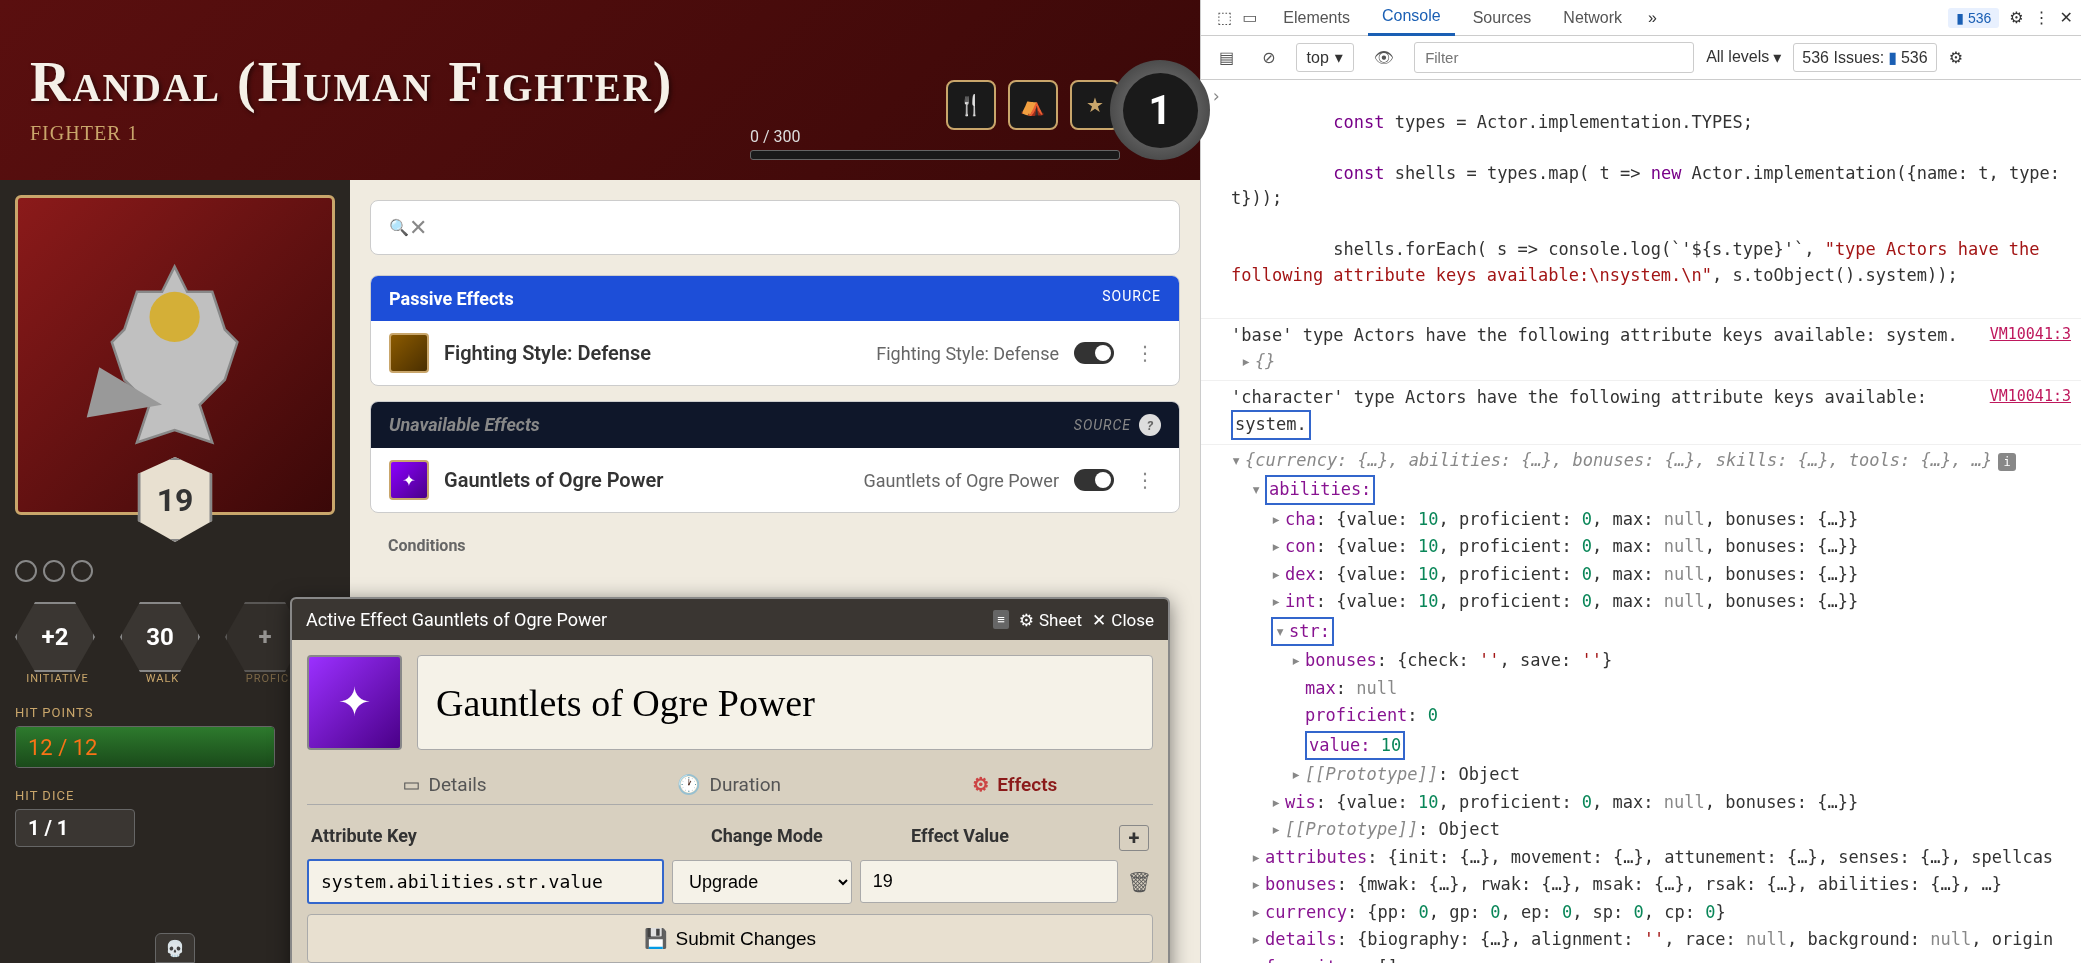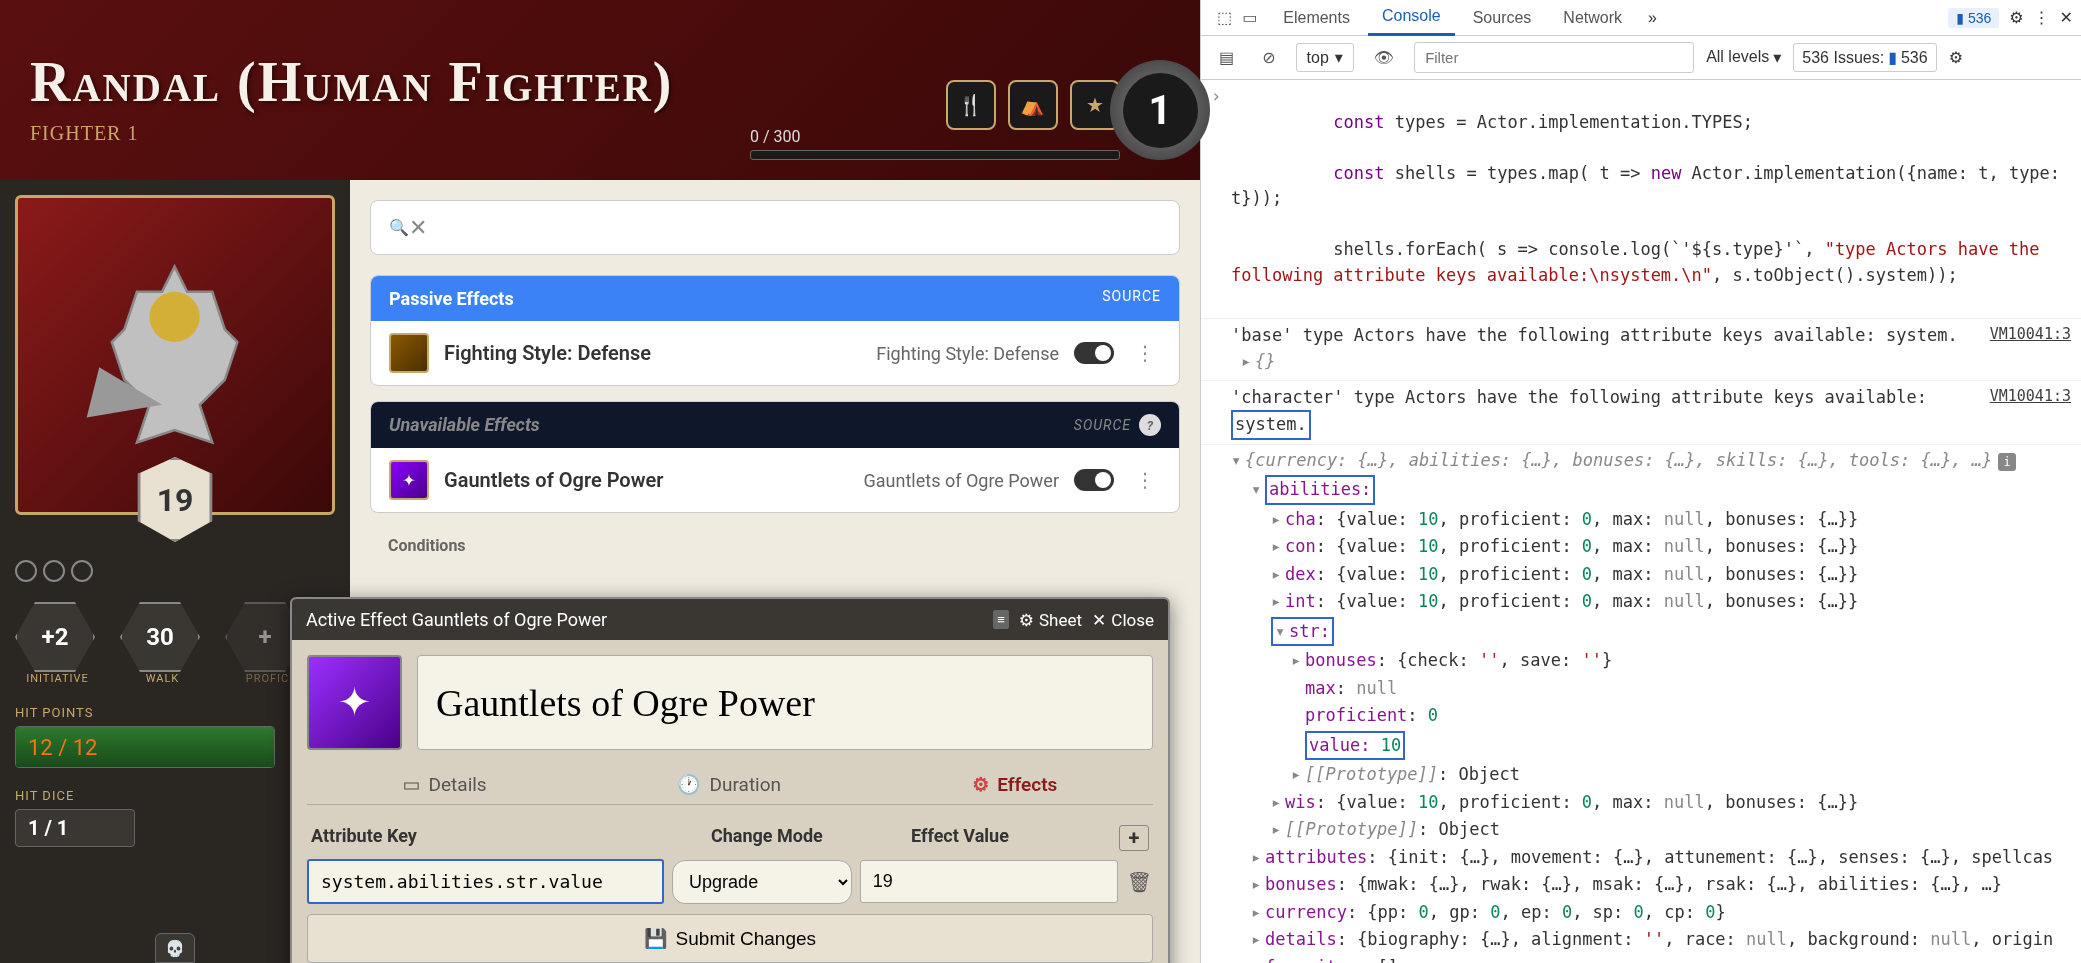--- a/index.html
+++ b/index.html
@@ -49,21 +49,21 @@
 
 .skull-tab { position:absolute; bottom:0; left:50%; transform:translateX(-50%); width:40px;height:30px;background:#3a3632;border:1px solid #666;border-radius:6px 6px 0 0;display:flex;align-items:center;justify-content:center;color:#aaa;}
 
 
 .vtt-main { flex: 1; background: #f0ebe0; padding: 20px; position: relative; color: #333; }
 .search-bar { background: #fff; border: 1px solid #ccc; border-radius: 8px; height: 55px; display: flex; align-items: center; padding: 0 18px; margin-bottom: 20px; }
 .search-bar input { flex: 1; border: none; outline: none; font-size: 20px; background: transparent; margin-left: 12px; }
 .search-close { color: #888; font-size: 22px; cursor: pointer; }
 
 .effects-section { background: #fff; border: 1px solid #ccc; border-radius: 8px; margin-bottom: 15px; overflow: hidden; }
-.section-header { background: #3b82f6; color: #fff; padding: 12px 18px; display: flex; justify-content: space-between; font-weight: bold; font-size: 18px; }
+.section-header { background: #1d4ed8; color: #fff; padding: 12px 18px; display: flex; justify-content: space-between; font-weight: bold; font-size: 18px; }
 .section-header.gray { background: #0f172a; }
 .section-source { font-size: 14px; font-weight: normal; letter-spacing: 1px; }
 .help-badge{width:22px;height:22px;background:#ddd;border-radius:50%;color:#666;display:inline-flex;align-items:center;justify-content:center;font-size:13px;margin-left:8px;}
 .effect-row { display: flex; align-items: center; padding: 12px 18px; gap: 15px; }
 .effect-icon { width: 40px; height: 40px; background: linear-gradient(135deg, #8b5a00, #4a2f00); border: 2px solid #c9a66b; border-radius: 4px; }
 .effect-icon.purple { background: linear-gradient(135deg, #8b00ff, #4a0088); display:flex;align-items:center;justify-content:center;color:#fff; }
 .effect-name { flex: 1; font-size: 20px; font-weight: 600; color: #333; }
 .effect-source { font-size: 18px; color: #666; }
 .toggle-pill { width: 40px; height: 22px; background: #333; border-radius: 12px; position: relative; }
 .toggle-pill::after { content: ''; position: absolute; width: 16px; height: 16px; background: #fff; border-radius: 50%; top: 3px; right: 3px; }
@@ -81,21 +81,21 @@
 .dialog-tabs { display: flex; justify-content: space-around; border-bottom: 1px solid #aaa; margin-bottom: 12px; }
 .dialog-tab { padding: 8px 20px; font-size: 19px; color: #555; display: flex; align-items: center; gap: 8px; cursor: pointer; }
 .dialog-tab.active { color: #8b1a1a; font-weight: 600; }
 .attr-table-header { display: flex; padding: 8px 4px; font-weight: bold; font-size: 18px; color: #333; }
 .attr-col-key { width: 400px; }
 .attr-col-mode { width: 200px; }
 .attr-col-val { flex: 1; }
 .attr-add { width: 30px; text-align: center; font-size: 20px; border:1px solid #888; border-radius:3px;}
 .attr-row { display: flex; gap: 8px; margin-bottom: 10px; align-items: center; }
 .attr-input { background: #f5f2e8; border: 2px solid #3366cc; border-radius: 3px; padding: 10px 12px; font-size: 18px; width: 390px; font-family: monospace; }
-.attr-select { background: #f5f2e8; border: 1px solid #aaa; border-radius: 13px; padding: 10px 12px; font-size: 18px; width: 195px; }
+.attr-select { background: #f5f2e8; border: 1px solid #aaa; border-radius: 3px; padding: 10px 12px; font-size: 18px; width: 195px; }
 .attr-value { background: #f5f2e8; border: 1px solid #aaa; border-radius: 3px; padding: 10px 12px; font-size: 18px; flex: 1; }
 .attr-delete { width: 30px; color: #555; font-size: 20px; text-align: center; cursor:pointer; }
 .submit-btn { width: 100%; padding: 12px; background: #e8e0d0; border: 1px solid #aaa; border-radius: 4px; font-size: 19px; cursor: pointer; display:flex;align-items:center;justify-content:center;gap:8px; }
 
 
 .devtools { width: 881px; height: 963px; background: #fff; border-left: 1px solid #ccc; display: flex; flex-direction: column; font-family: "Segoe UI", Arial, sans-serif; font-size: 16px; color: #333; }
 .dt-tabs { display: flex; align-items: center; border-bottom: 1px solid #ccc; padding: 0 8px; height: 36px; gap: 4px; }
 .dt-tab { padding: 8px 14px; color: #555; cursor: pointer; }
 .dt-tab.active { color: #1a5fb4; border-bottom: 3px solid #1a5fb4; }
 .dt-tab-icons { display: flex; gap: 10px; padding: 0 8px; color: #555; }
@@ -112,21 +112,21 @@
 .dt-entry { border-bottom: 1px solid #f0f0f0; padding: 4px 10px 4px 30px; position: relative; }
 .dt-chevron { position: absolute; left: 10px; color: #888; }
 .dt-code { white-space: pre-wrap; }
 .kw { color: #708; }
 .str { color: #a31515; }
 .new { color: #708; }
 .num { color: #098658; }
 .prop { color: #881391; }
 .gray { color: #888; font-style: italic; }
 .null { color: #888; }
-.vm-link { float: right; color: #404040; text-decoration: underline; font-size: 15px; }
+.vm-link { float: right; color: #be185d; text-decoration: underline; font-size: 15px; }
 .dt-tree { padding: 2px 10px 2px 30px; }
 .tree-row { padding: 1px 0; }
 .tree-toggle { display: inline-block; width: 14px; color: #888; user-select: none; }
 .ind1 { padding-left: 20px; }
 .ind2 { padding-left: 40px; }
 .ind3 { padding-left: 60px; }
 .highlight-box { border: 2px solid #3366cc; padding: 0px 2px; display: inline-block; }
 .info-icon { display: inline-flex; width: 18px; height: 18px; background: #888; color: #fff; border-radius: 3px; align-items: center; justify-content: center; font-size: 12px; margin-left: 6px; font-style:normal;}
 </style>
 </head>

